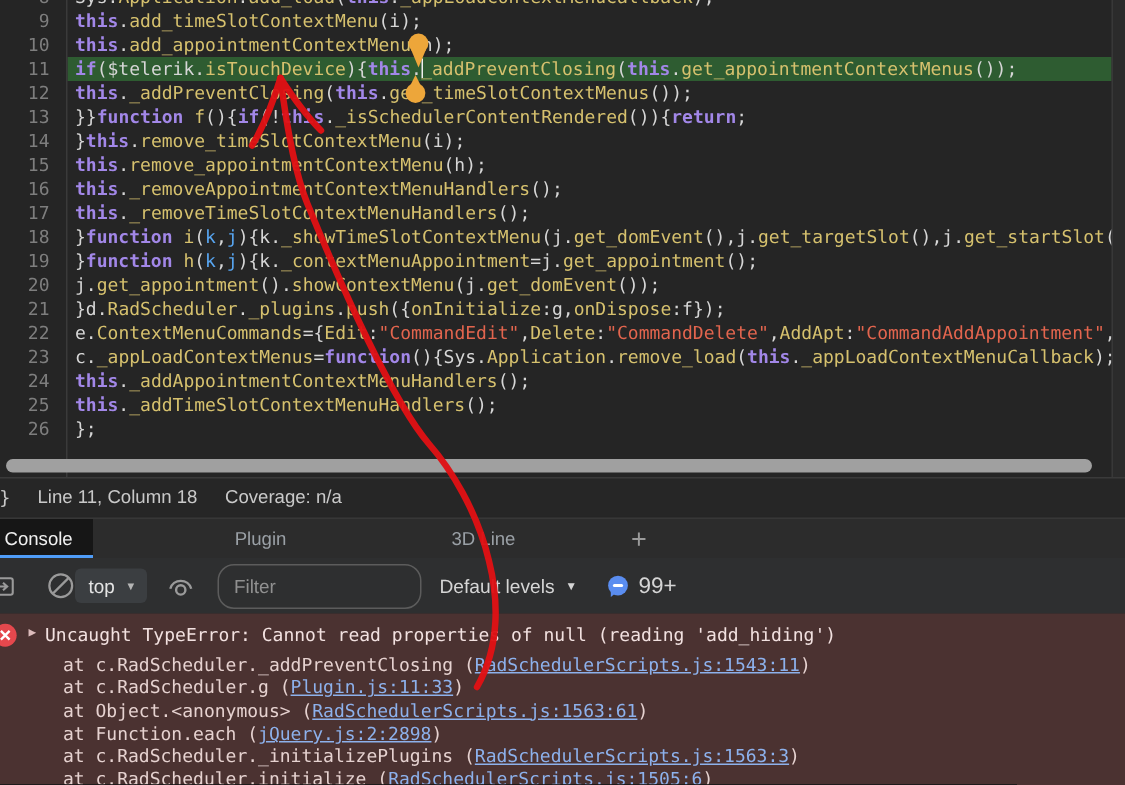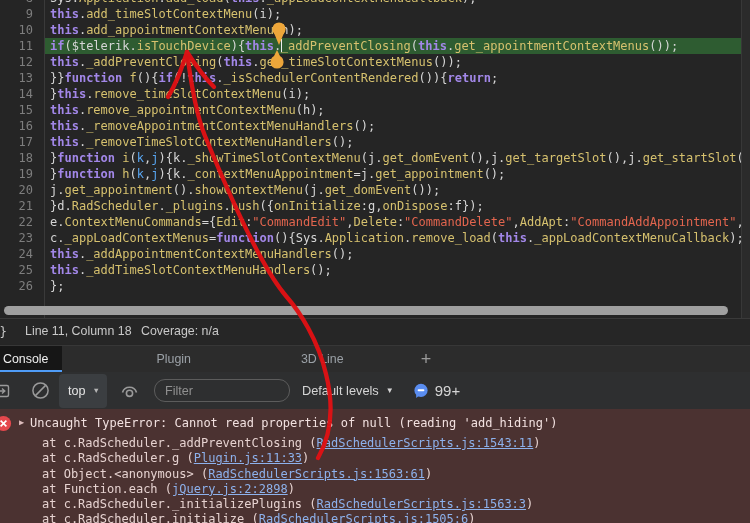--- a/index.html
+++ b/index.html
@@ -16,37 +16,37 @@
   .gutter-sep{position:absolute;left:44px;top:0;width:1px;height:318px;background:#3a3a3a;}
   .right-strip{position:absolute;left:741px;top:0;width:9px;height:318px;background:#2b2b2b;border-left:1px solid #383838;box-sizing:border-box;}
   .hscroll{position:absolute;left:4px;top:306px;width:724px;height:9px;border-radius:5px;background:#a0a0a0;}
   .tk-kw{color:#a287e8;font-weight:bold;} .tk-prop{color:#d6c16e;margin-top:33px;} .tk-fn{color:#d6c16e;}
   .tk-param{color:#58a6f2;} .tk-str{color:#e3654e;} .tk-plain{color:#d6d6d6;}
   .caret{display:inline-block;width:0;height:13px;border-left:1.5px solid #efefef;vertical-align:-2px;margin-right:-1.5px;}
   
   .status-bar{position:absolute;top:318px;left:0;width:750px;height:26px;background:#262626;border-top:1px solid #3a3a3a;
               box-sizing:border-box;color:#c9c9c9;font-size:12.4px;line-height:25px;white-space:nowrap;}
   .pretty{display:inline-block;margin-left:-8px;width:18px;color:#c9c9c9;font-family:"DejaVu Sans Mono",monospace;}
-  .pos{position:absolute;left:25px;} .cov{position:absolute;left:141px;}
+  .pos{position:absolute;left:25px;} .cov{position:absolute;left:150px;}
   
   .tab-bar{position:absolute;top:345px;left:0;width:750px;height:27px;background:#2c2c2c;border-top:1px solid #373737;
            box-sizing:border-box;display:flex;align-items:stretch;font-size:12.4px;color:#9aa0a6;gap:29px;}
   .tab{display:flex;align-items:center;padding:0 14px;cursor:default;position:relative;}
   .tab.first{padding:0 14px 0 3px;}
   .tab.active{background:#161616;color:#f0f0f0;}
   .tab.active::after{content:"";position:absolute;left:0;right:0;bottom:0;height:2.5px;background:#4f9cf7;}
   .tab-gap{width:22px;} .tab-gap2{width:24px;}
   .plus{display:flex;align-items:center;padding:0 10px;font-size:18px;color:#9a9a9a;margin-left:24px;}
   
   .toolbar{position:absolute;top:372px;left:0;width:750px;height:37px;background:#2e2f30;display:flex;align-items:center;}
   .icon-btn{flex:none;display:flex;align-items:center;justify-content:center;}
-  .ctx-select{flex:none;height:34px;background:#3b3e41;border-radius:4px;color:#e4e4e4;font-size:12.6px;
-              display:flex;align-items:center;padding:0 7px 0 9px;margin-left:9px;}
+  .ctx-select{flex:none;height:23px;background:#3b3e41;border-radius:4px;color:#e4e4e4;font-size:12.6px;
+              display:flex;align-items:center;padding:0 7px 0 9px;}
   .dd-caret{font-size:7.5px;color:#b5b5b5;margin-left:7px;}
-  .filter{box-sizing:border-box;height:23px;width:136px;margin-left:13px;background:transparent;border:1px solid #5c5c5c;
+  .filter{box-sizing:border-box;height:30px;width:136px;margin-left:13px;background:transparent;border:1px solid #5c5c5c;
           border-radius:11px;color:#cfcfcf;font-size:12.6px;padding:0 10px;outline:none;font-family:"Liberation Sans",sans-serif;}
   .filter::placeholder{color:#909090;}
   .levels{margin-left:12px;color:#d5d5d5;font-size:12.8px;display:flex;align-items:center;}
   .issues{display:flex;align-items:flex-end;margin-left:17px;color:#d5d5d5;font-size:15px;}
   .issues svg{margin-right:6px;}
   
   .error-pane{position:absolute;top:409px;left:0;width:750px;height:114px;background:#4b3231;overflow:hidden;
               font-family:"DejaVu Sans Mono",monospace;font-size:12px;color:#eedad8;}
   .err-msg{position:absolute;left:30px;top:6px;line-height:16px;color:#f2e1e0;white-space:pre;}
   .err-tri{position:absolute;left:19px;top:8px;font-size:8.5px;color:#ddbcbc;}

